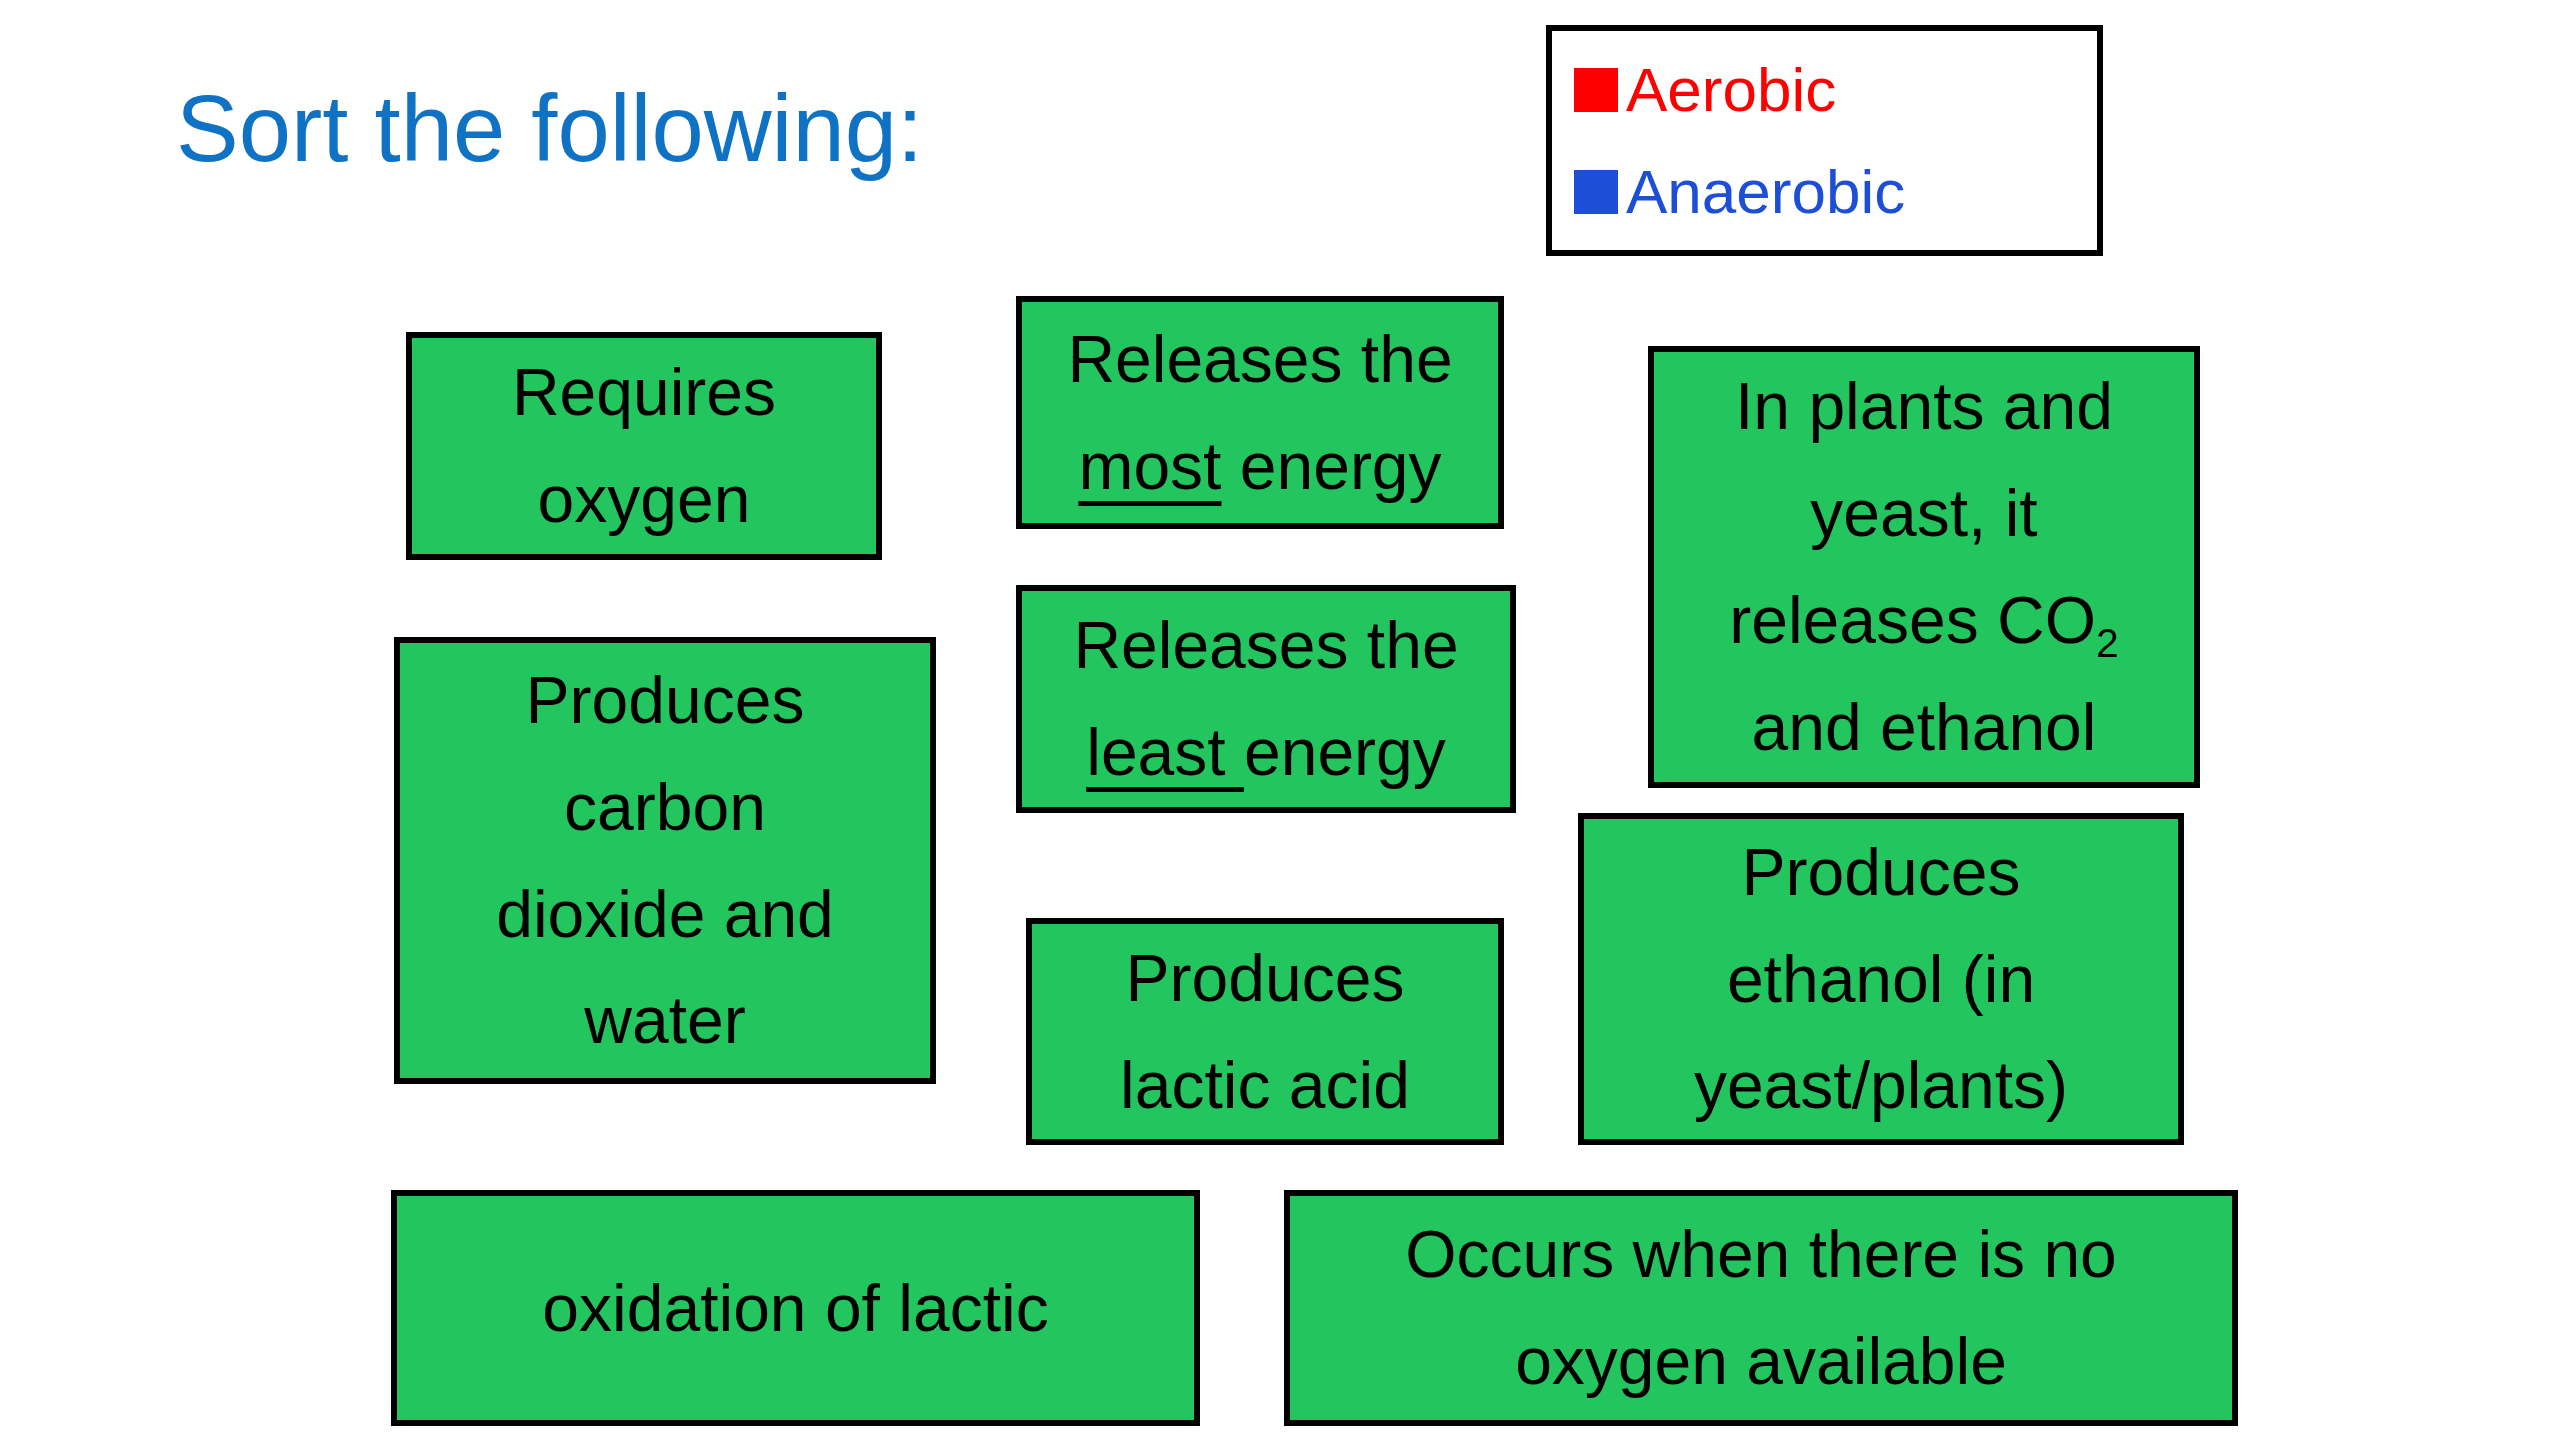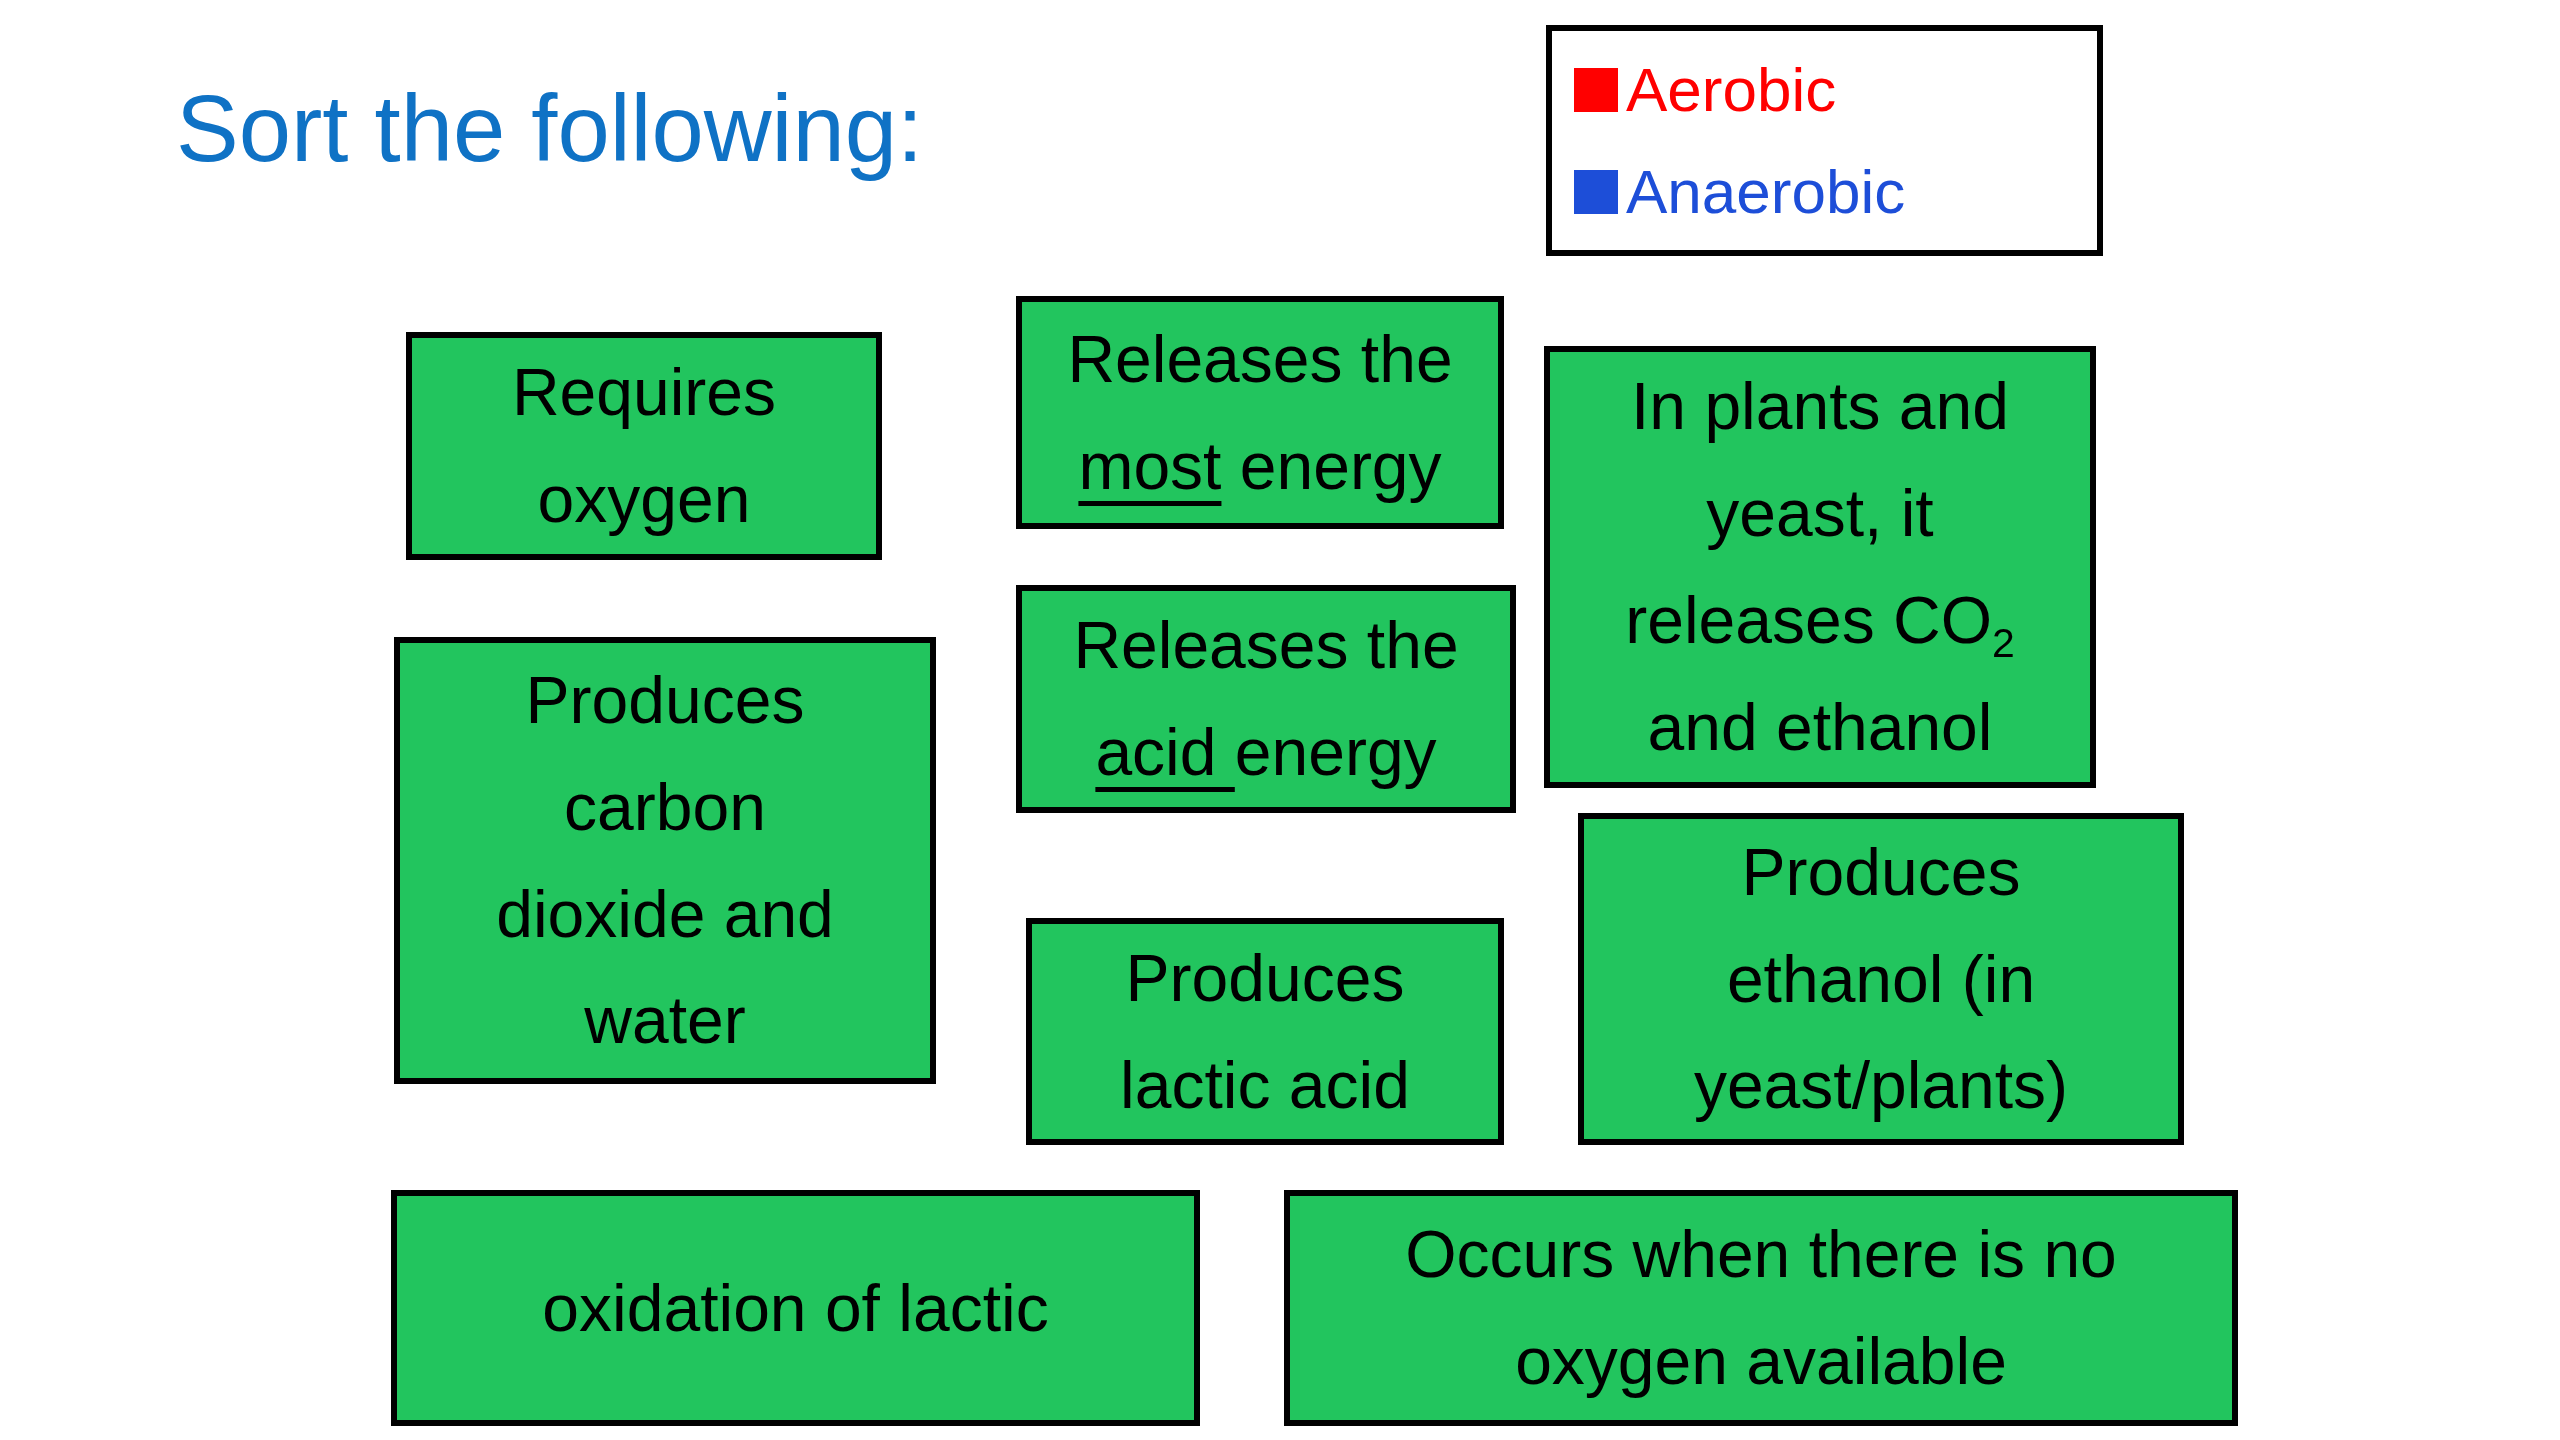--- a/index.html
+++ b/index.html
@@ -30,21 +30,21 @@
     position:absolute;border:6px solid #000;box-sizing:border-box;background:#22c55e;
     display:flex;flex-direction:column;justify-content:center;align-items:center;
     font-size:66px;line-height:1.62;color:#000;text-align:center;
   }
   .card .line{white-space:pre;}
   .u{text-decoration:underline;text-decoration-thickness:5px;text-underline-offset:12px;}
   sub{font-size:0.62em;line-height:0;}
   
   .c1{left:406px;top:332px;width:476px;height:228px;}
   .c2{left:1016px;top:296px;width:488px;height:233px;}
-  .c3{left:1544px;top:346px;width:552px;height:442px;}
+  .c3{left:1648px;top:346px;width:552px;height:442px;}
   .c4{left:1016px;top:585px;width:500px;height:228px;}
   .c5{left:394px;top:637px;width:542px;height:447px;}
   .c6{left:1026px;top:918px;width:478px;height:227px;}
   .c7{left:1578px;top:813px;width:606px;height:332px;}
   .c8{left:391px;top:1190px;width:809px;height:236px;}
   .c9{left:1268px;top:1190px;width:954px;height:236px;margin-left:16px;}
 </style>
 </head>
 <body>
 
@@ -75,21 +75,21 @@
 
   <div class="card c3">
       <div class="line"><span>In plants and</span></div>
       <div class="line"><span>yeast, it</span></div>
       <div class="line"><span>releases CO</span><sub>2</sub></div>
       <div class="line"><span>and ethanol</span></div>
     </div>
 
   <div class="card c4">
       <div class="line"><span>Releases the</span></div>
-      <div class="line"><span class="u">acid </span><span>energy</span></div>
+      <div class="line"><span class="u">least </span><span>energy</span></div>
     </div>
 
   <div class="card c5">
       <div class="line"><span>Produces</span></div>
       <div class="line"><span>carbon</span></div>
       <div class="line"><span>dioxide and</span></div>
       <div class="line"><span>water</span></div>
     </div>
 
   <div class="card c6">

